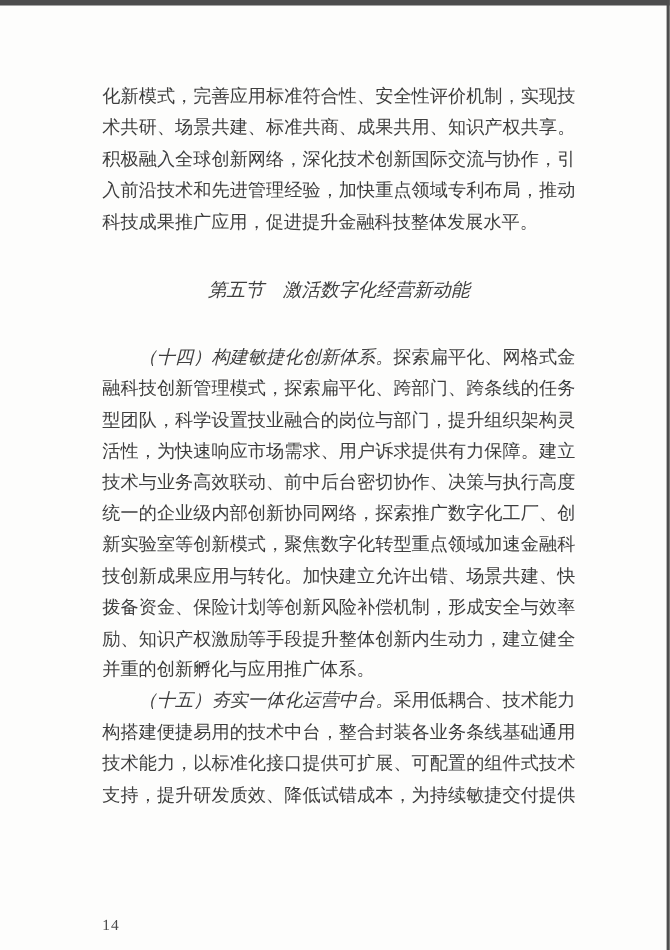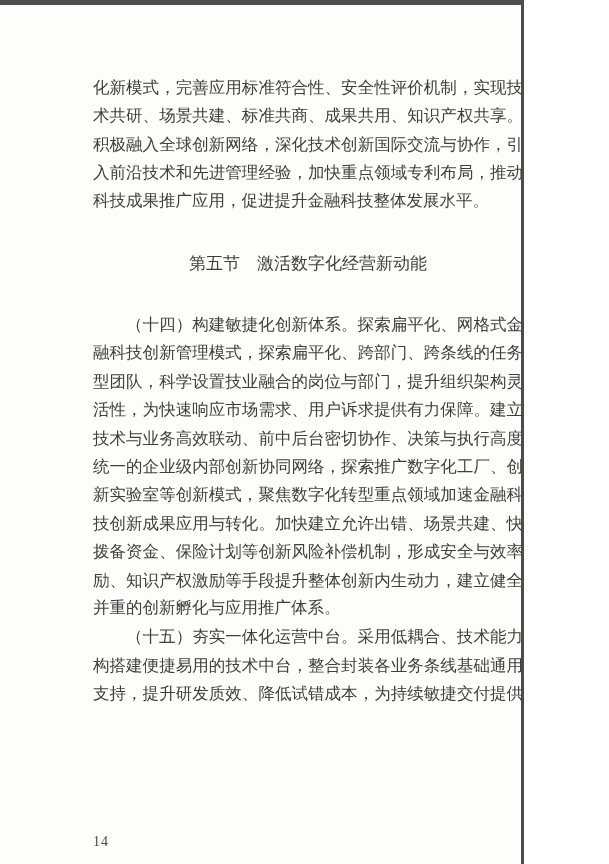--- a/index.html
+++ b/index.html
@@ -3,21 +3,21 @@
 <meta charset="utf-8">
 <style>
   html, body {
     margin: 0;
     padding: 0;
     background: #ffffff;
     font-family: "Liberation Serif", "DejaVu Serif", serif;
   }
   .page {
     position: relative;
-    width: 524px;
+    width: 609px;
     height: 864px;
     background: #fdfdfc;
     overflow: hidden;
   }
   .edge-top {
     position: absolute;
     top: 0; left: 0;
     width: 609px; height: 5px;
     background: #4d4d4d;
   }
@@ -38,26 +38,26 @@
   }
   .para-prev   { top: 74px; }
   .section-hd  { top: 250px; text-align: center; font-size: 17px; }
   .para-main   { top: 311px; }
   .line {
     text-align: justify;
     text-align-last: justify;
   }
   .line.end {
     text-align-last: left;
-    font-family: Liberation Mono, monospace;
   }
   .line.indent {
     text-indent: 33px;
   }
   .kai {
+    font-style: italic;
   }
   .pagenum {
     position: absolute;
     left: 93px;
     top: 795px;
     color: #4a4a4a;
     font-size: 14px;
     letter-spacing: 1px;
     margin-top: 39px;
   }
@@ -91,17 +91,18 @@
     <div class="line">新实验室等创新模式，聚焦数字化转型重点领域加速金融科</div>
     <div class="line">技创新成果应用与转化。加快建立允许出错、场景共建、快</div>
     <div class="line">拨备资金、保险计划等创新风险补偿机制，形成安全与效率</div>
     <div class="line">励、知识产权激励等手段提升整体创新内生动力，建立健全</div>
     <div class="line end">并重的创新孵化与应用推广体系。</div>
 
     <div class="line indent">
       <span class="kai">（十五）夯实一体化运营中台。</span><span>采用低耦合、技术能力</span>
     </div>
     <div class="line">构搭建便捷易用的技术中台，整合封装各业务条线基础通用</div>
+    <div class="line">技术能力，以标准化接口提供可扩展、可配置的组件式技术</div>
     <div class="line">支持，提升研发质效、降低试错成本，为持续敏捷交付提供</div>
   </div>
 
   <div class="pagenum">14</div>
 </div>
 
 </body></html>

